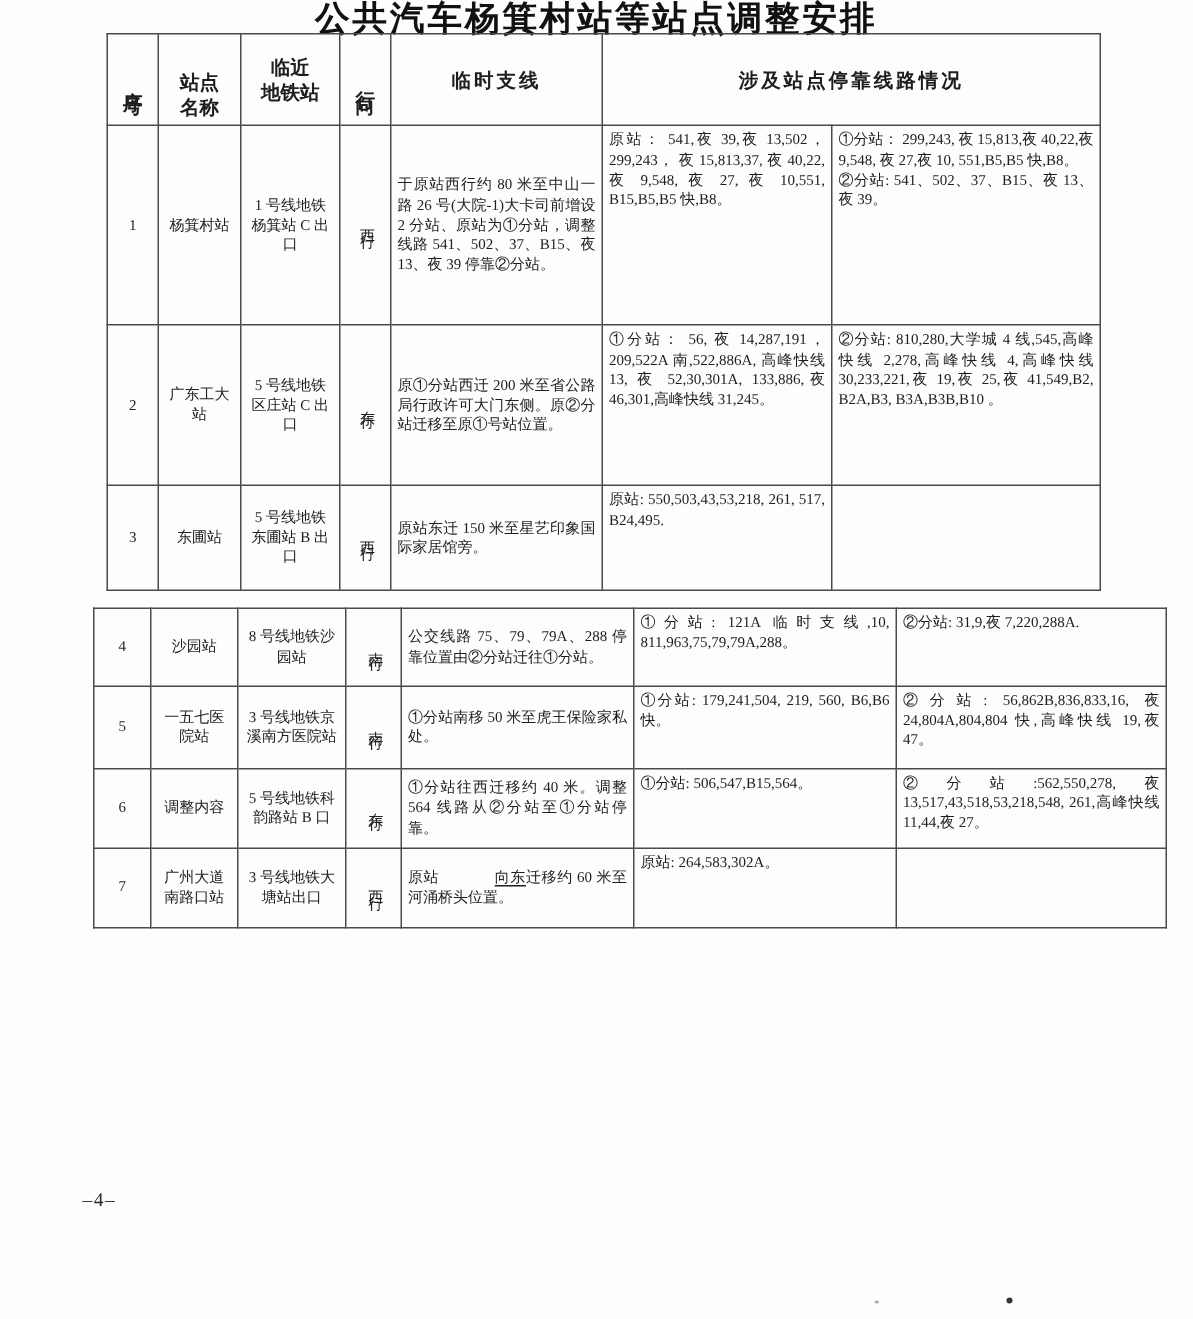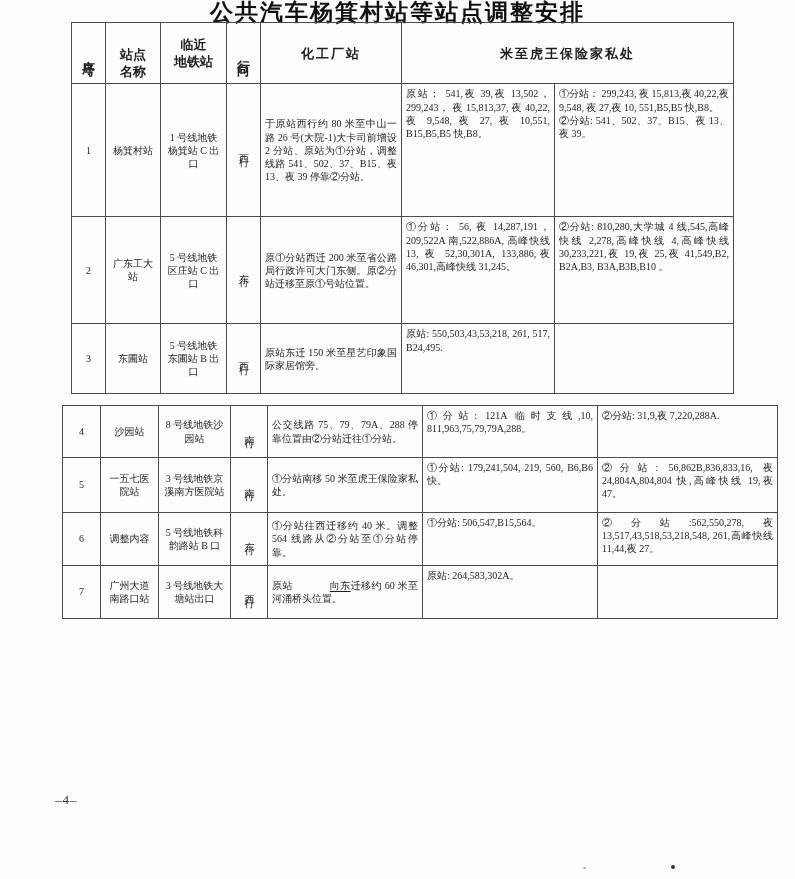--- a/index.html
+++ b/index.html
@@ -83,22 +83,22 @@
       <col style="width:153px">
       <col style="width:179px">
   </colgroup>
   <tbody>
   <tr class="hrow">
     <th><span class="vstack">序号</span></th>
     <th><span class="w2">站点名称</span></th>
     <th>临近
 地铁站</th>
     <th><span class="vstack">行向</span></th>
-    <th class="sp">化工厂站</th>
-    <th class="sp" colspan="2">米至虎王保险家私处</th>
+    <th class="sp">临时支线</th>
+    <th class="sp" colspan="2">涉及站点停靠线路情况</th>
   </tr>
   <tr class="r1">
     <td class="c-mid">1</td>
     <td class="c-mid">杨箕村站</td>
     <td class="c-mid">1 号线地铁杨箕站 C 出口</td>
     <td class="c-mid"><span class="vstack">西行</span></td>
     <td class="c-adj">于原站西行约 80 米至中山一路 26 号(大院-1)大卡司前增设 2 分站、原站为①分站，调整线路 541、502、37、B15、夜 13、夜 39 停靠②分站。</td>
     <td class="c-lines">原站： 541,夜 39,夜 13,502， 299,243， 夜 15,813,37, 夜 40,22, 夜 9,548, 夜 27, 夜 10,551, B15,B5,B5 快,B8。</td>
     <td class="c-lines">①分站： 299,243, 夜 15,813,夜 40,22,夜 9,548, 夜 27,夜 10, 551,B5,B5 快,B8。
 ②分站: 541、502、37、B15、夜 13、夜 39。</td>

